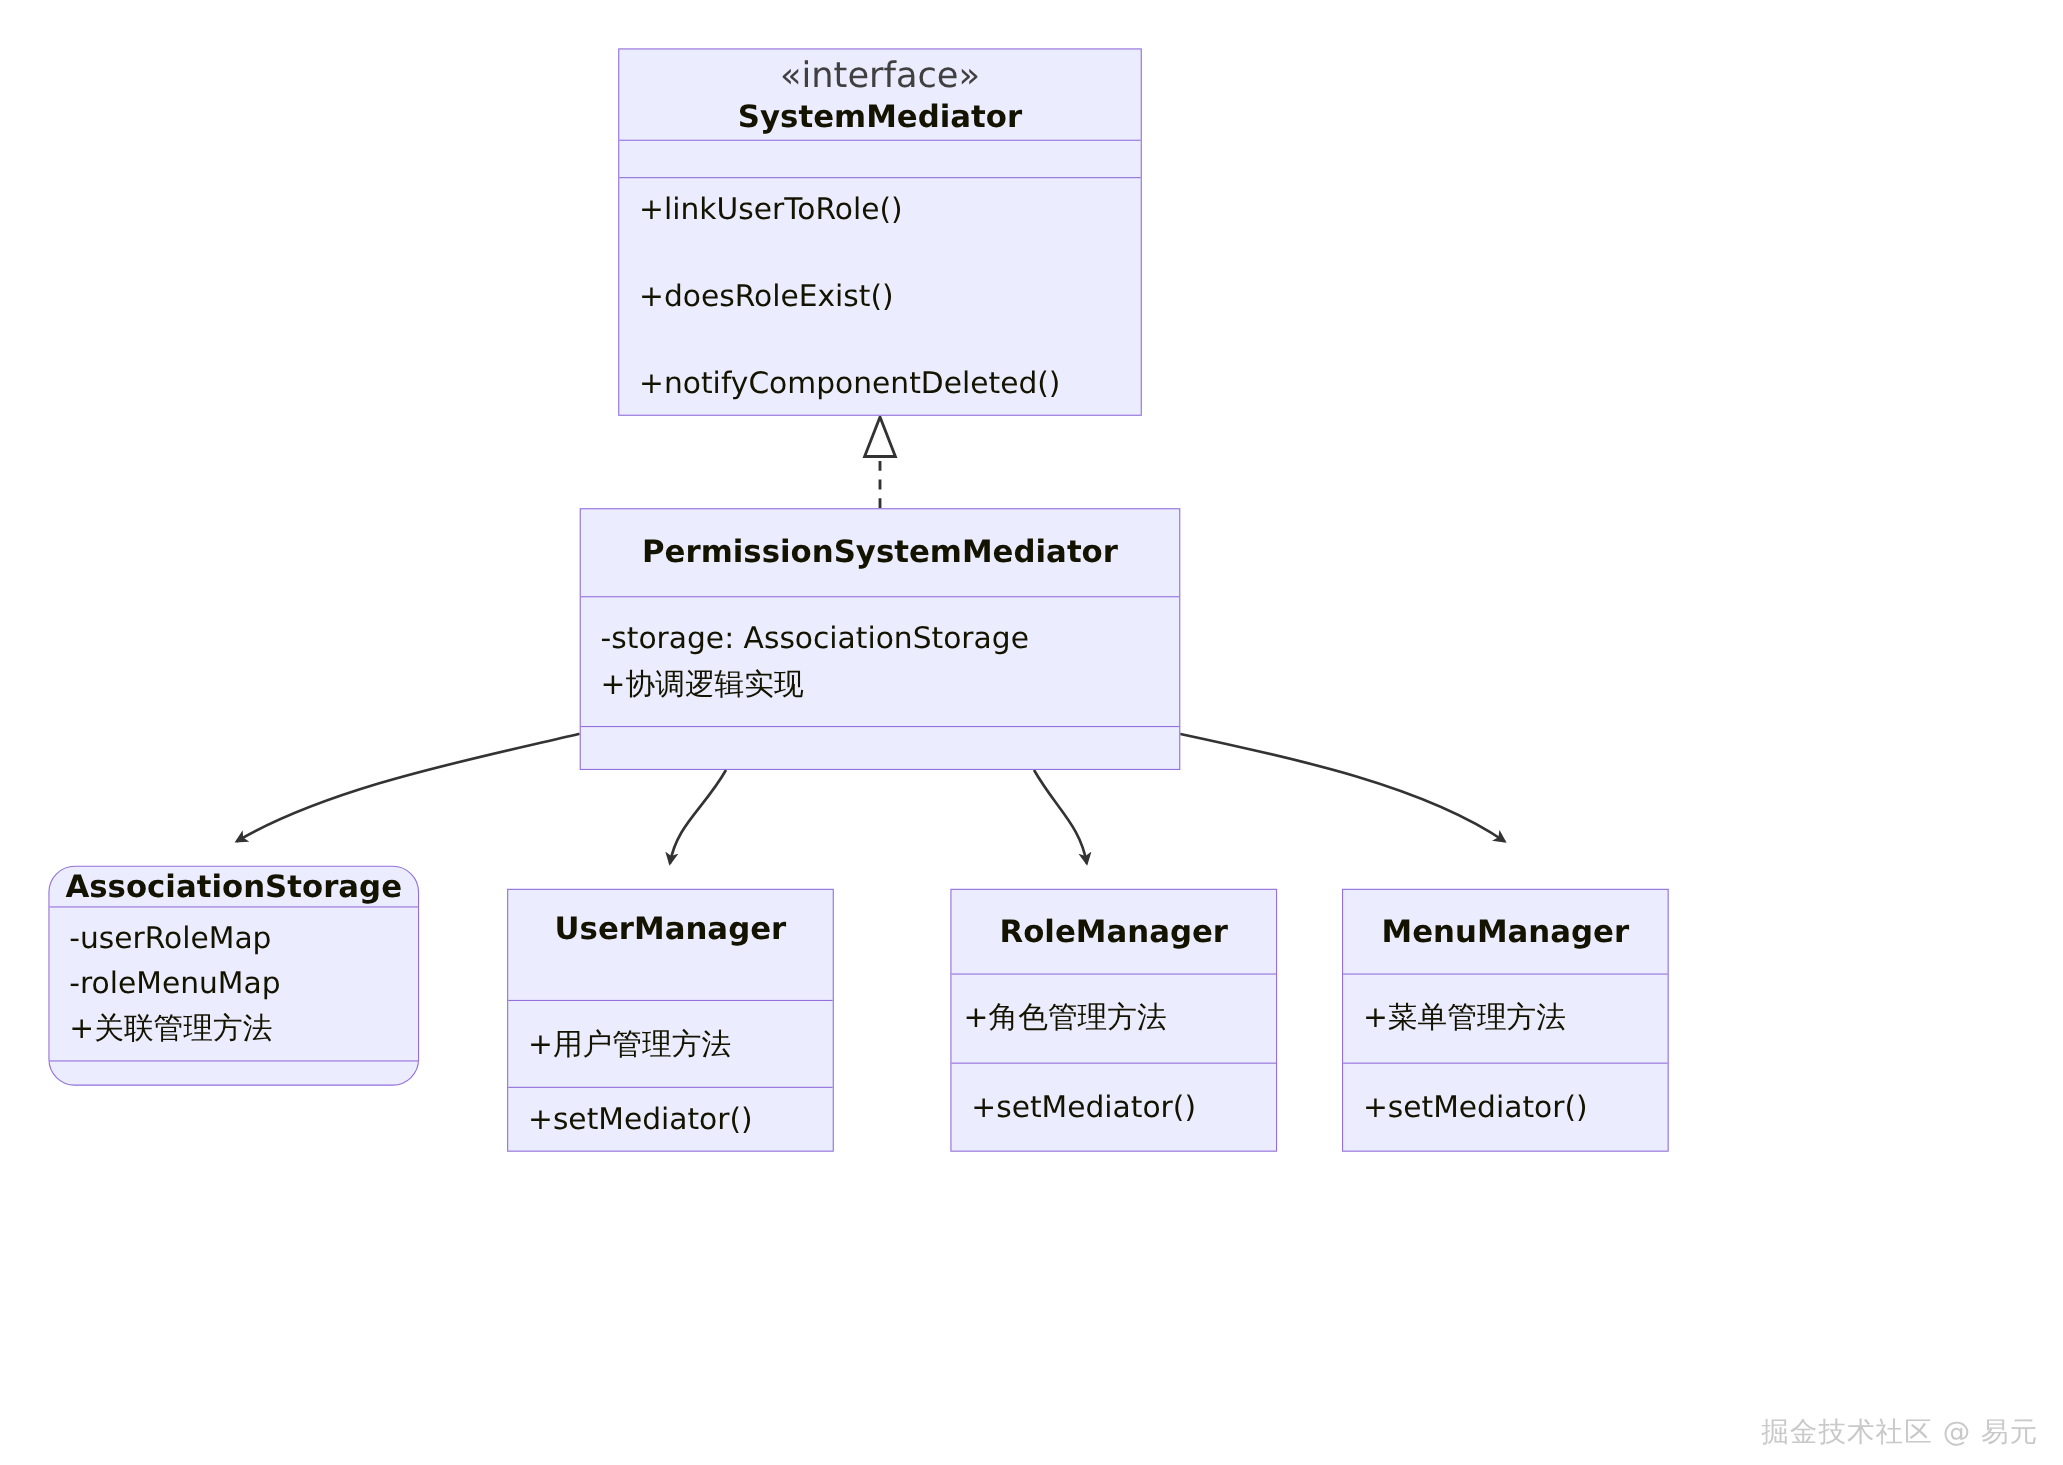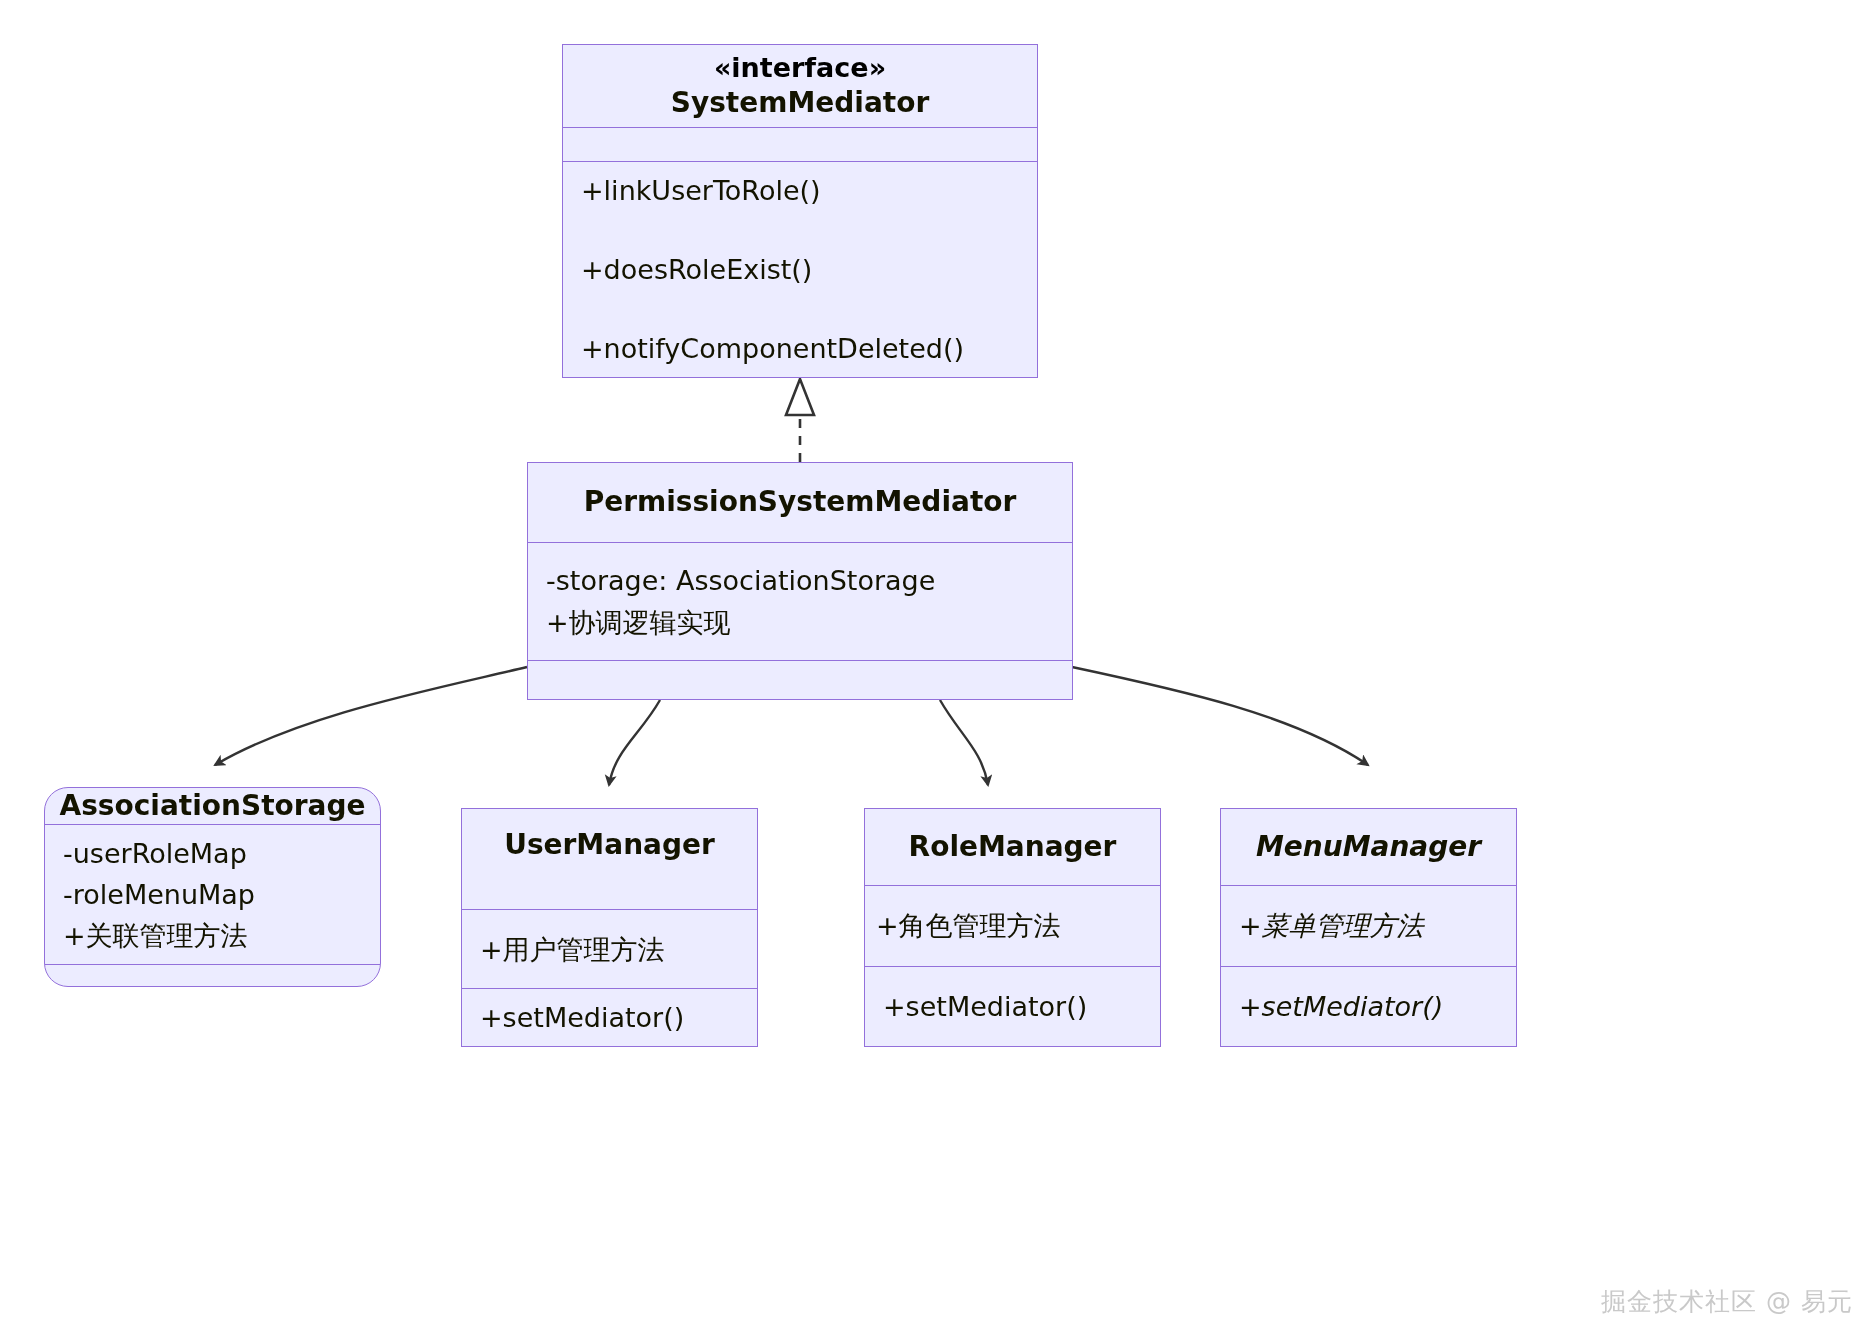--- a/index.html
+++ b/index.html
@@ -41,24 +41,24 @@
     border-top: 1.6px solid #9370db;
   }
   .title-sec {
     display: flex;
     flex-direction: column;
     align-items: center;
     justify-content: center;
     text-align: center;
   }
   .stereo {
-    font-size: 27px;
-    color: #000000;
+    font-size: 32px;
+    color: #404040;
     line-height: 1.25;
-    font-weight: 700;
+    font-weight: 400;
   }
   .cls-name {
     font-size: 28px;
     font-weight: bold;
     color: #131300;
     line-height: 1.3;
   }
   .body-sec {
     display: flex;
     flex-direction: column;
@@ -172,21 +172,21 @@
       <div class="cls-name">RoleManager</div>
     </div>
     <div class="sec body-sec" style="height:81px;padding-left:11px;">
       <div class="member">+角色管理方法</div>
     </div>
     <div class="sec body-sec" style="flex:1;">
       <div class="member">+setMediator()</div>
     </div>
   </div>
 
-  <div class="uml-class" style="left:1220px; top:808px; width:297px; height:239px;font-style:italic;">
+  <div class="uml-class" style="left:1220px; top:808px; width:297px; height:239px;">
     <div class="sec title-sec" style="height:76px;">
       <div class="cls-name">MenuManager</div>
     </div>
     <div class="sec body-sec" style="height:81px;">
       <div class="member">+菜单管理方法</div>
     </div>
     <div class="sec body-sec" style="flex:1;">
       <div class="member">+setMediator()</div>
     </div>
   </div>

